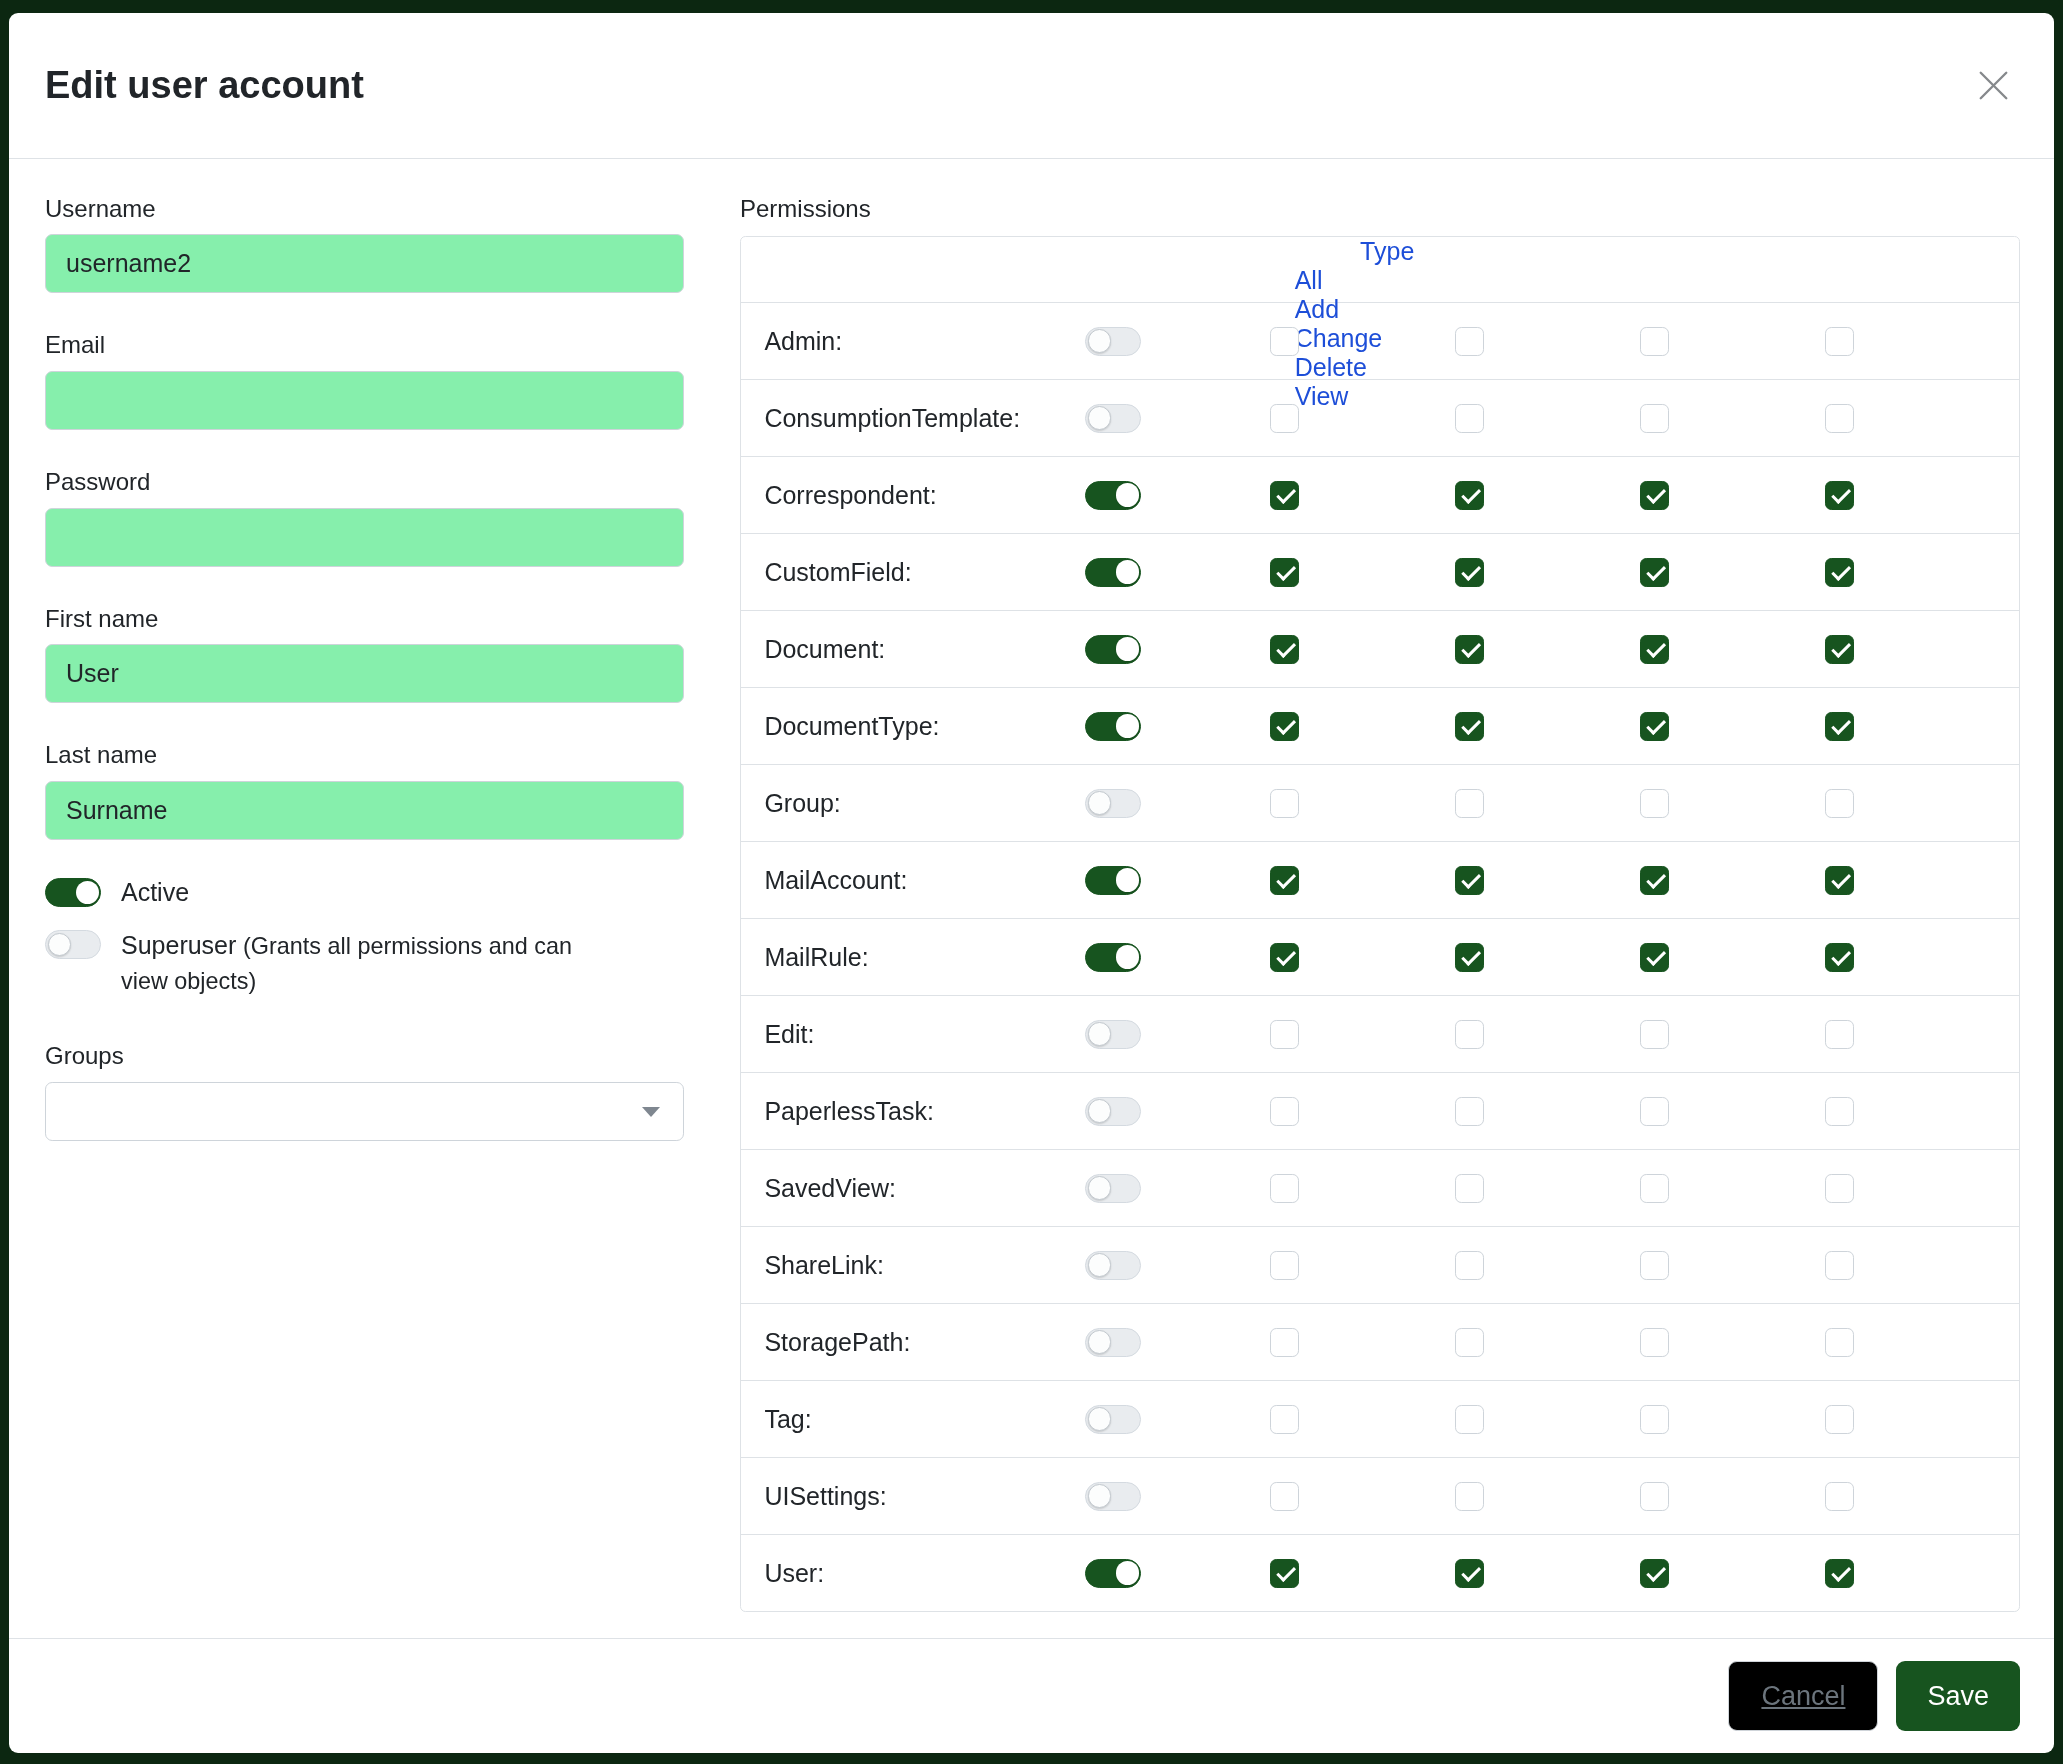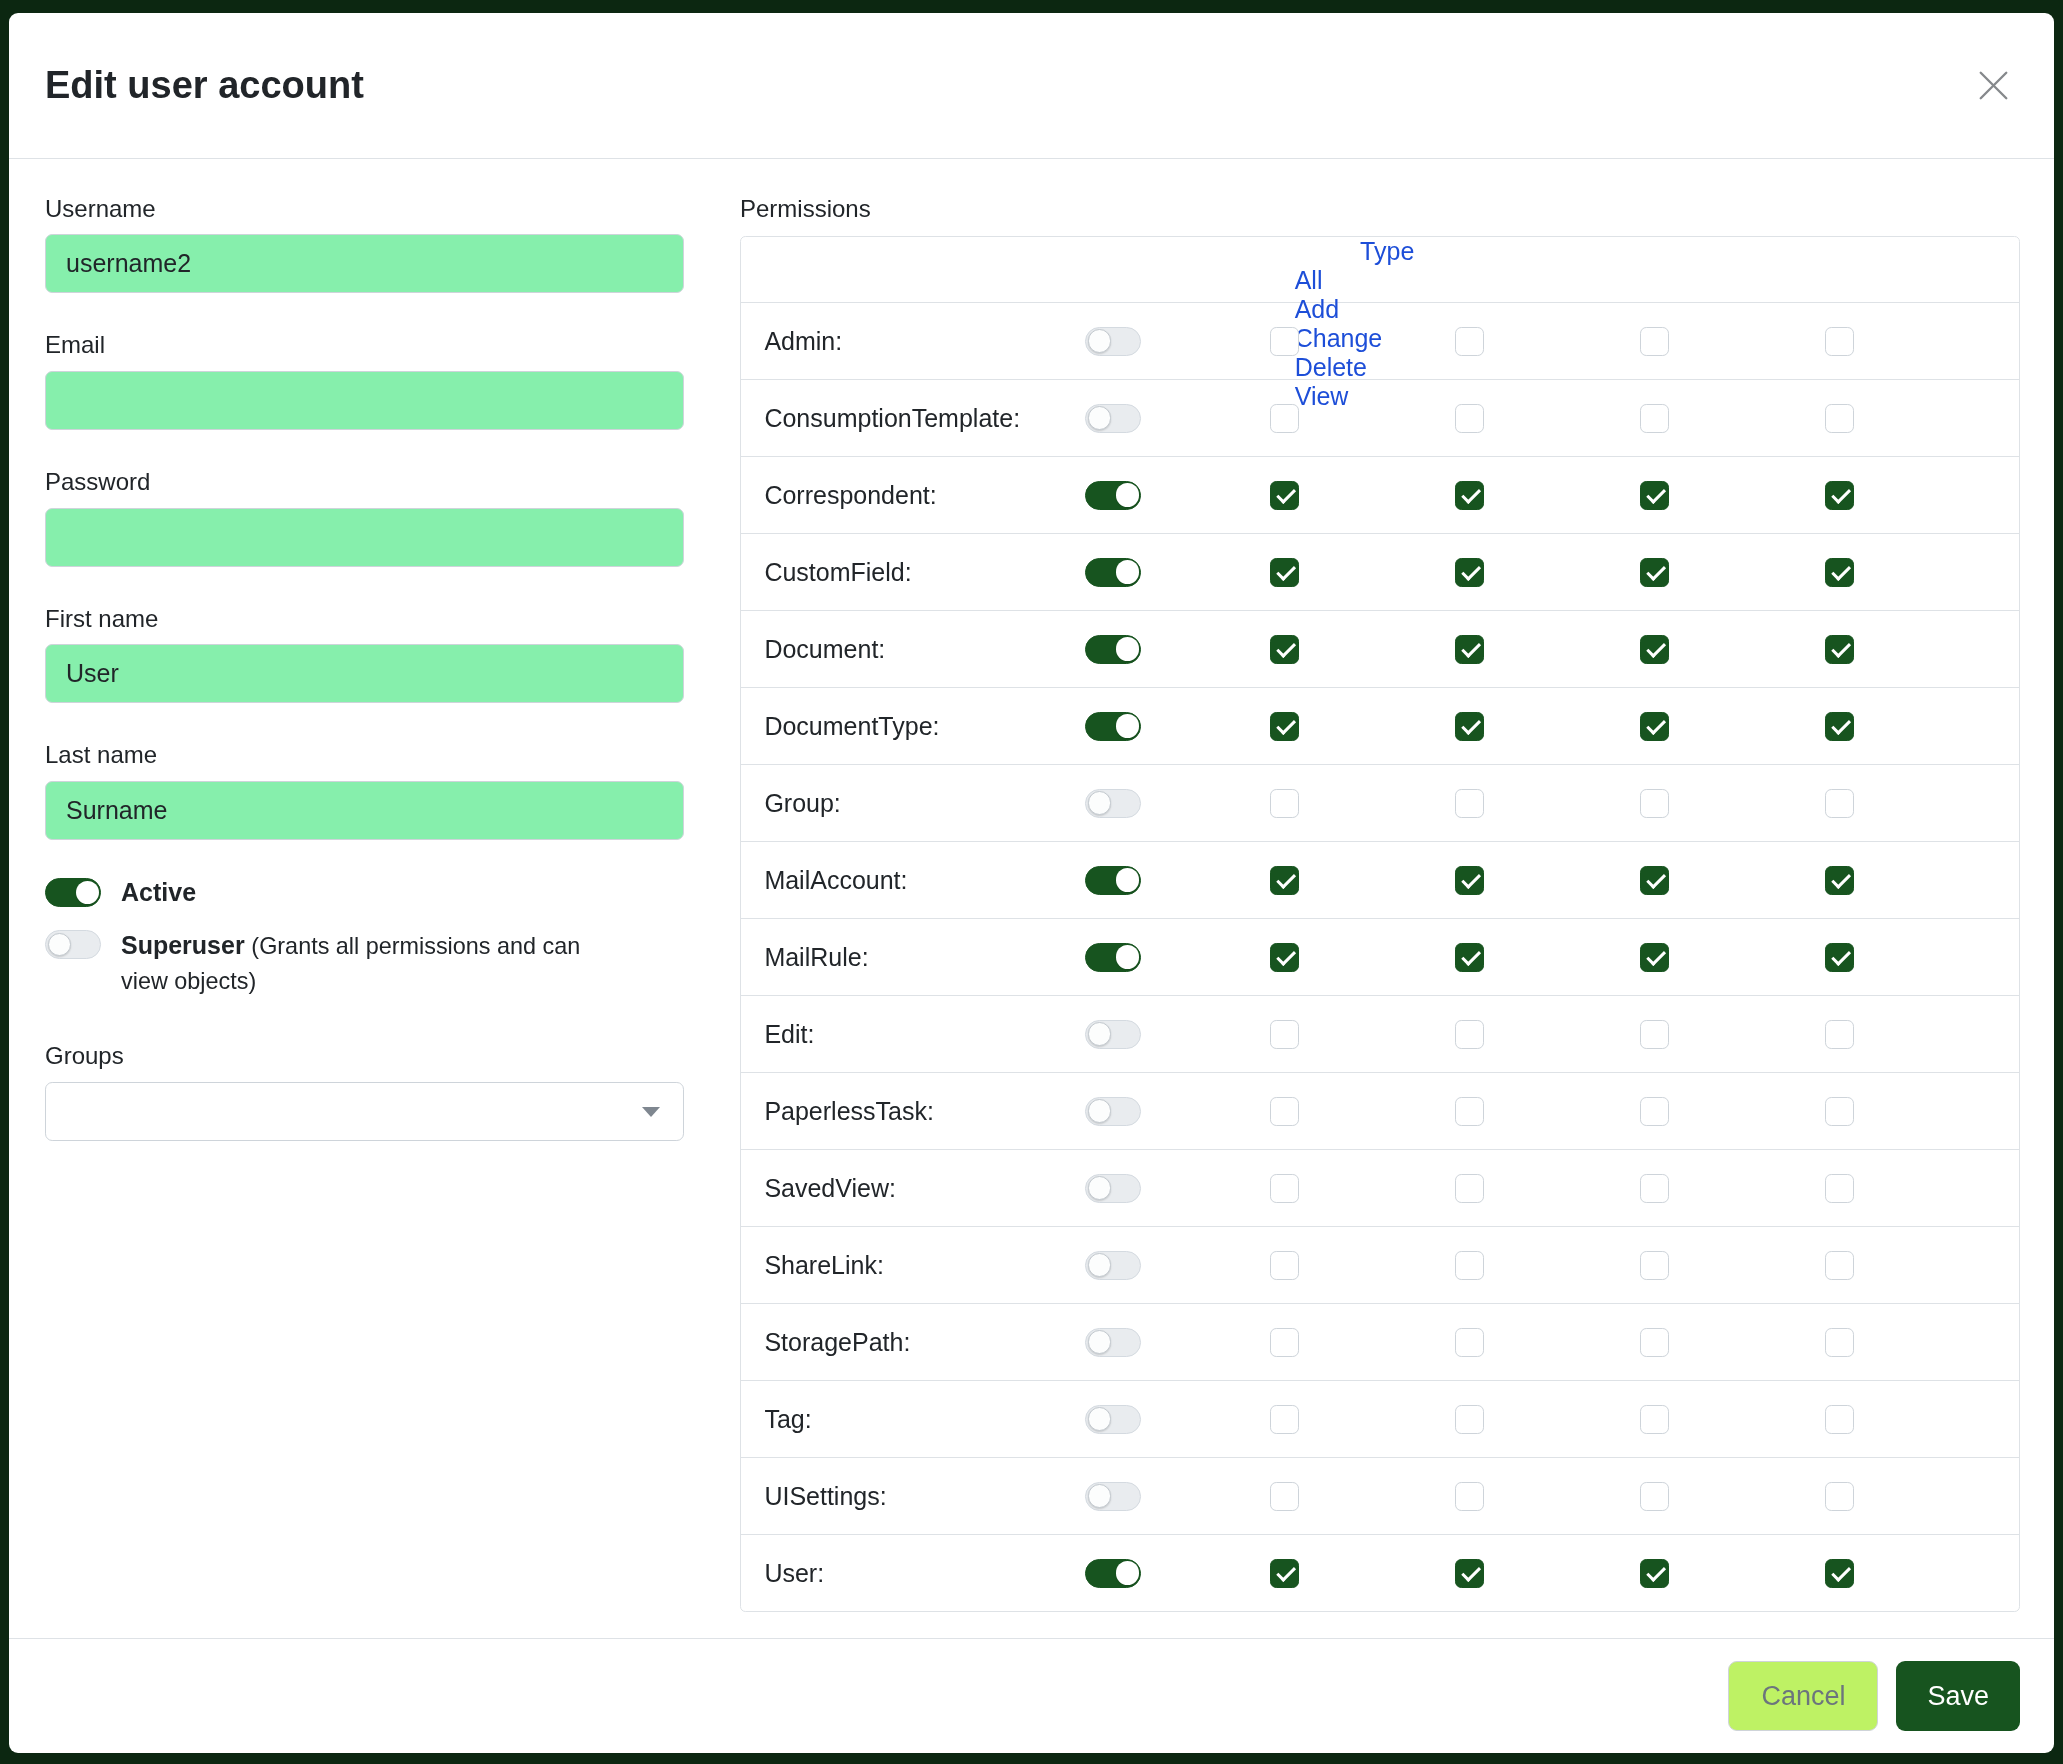--- a/index.html
+++ b/index.html
@@ -73,21 +73,21 @@
     border: 0.9px solid #c3c9cf;
     box-shadow: 0 0.9px 1.8px rgba(0,0,0,.15);
   }
   .switch.on { background: var(--accent); border-color: var(--accent); }
   .switch.on .knob { left: 30px; background: #fff; border-color: transparent; }
 
   .toggle-row { display: flex; align-items: center; margin-bottom: 20px; }
   .toggle-row.wrap { align-items: flex-start; }
   .toggle-row.wrap .switch { margin-top: 2.7px; }
   .toggle-row .switch { margin-right: 20px; }
-  .toggle-label { font-size: 25px; font-weight: 700; color: #212529; }
+  .toggle-label { font-size: 25px; font-weight: 400; color: #212529; }
   .toggle-text { font-size: 24px; line-height: 1.45; max-width: 504px; }
   .hint { font-size: 23.4px; color: #212529; font-weight: 400; }
 
   .groups-group { margin-top: 43px; }
   .select-box {
     position: relative;
     width: 100%; height: 59px;
     border: 0.9px solid #ced4da; border-radius: 7.2px;
     background: #fff; cursor: pointer;
   }
@@ -131,21 +131,21 @@
     flex: none; height: 115px;
     border-top: 0.9px solid #dee2e6;
     display: flex; align-items: center; justify-content: flex-end;
     gap: 18px; padding: 0 34px;
   }
   .btn {
     height: 70px; border-radius: 9px; font-size: 27px;
     font-family: "Liberation Sans", sans-serif;
     cursor: pointer; display: inline-flex; align-items: center; justify-content: center;
   }
-  .btn-cancel { background: #bef264; color: #6c757d; border: 0.9px solid #cfd4d9; padding: 0 32px; }
+  .btn-cancel { background: #000000; color: #6c757d; border: 0.9px solid #cfd4d9; padding: 0 32px; text-decoration: underline; }
   .btn-save { background: var(--accent); color: #fff; border: none; padding: 16px 31px; }
 </style>
 </head>
 <body style="background: rgb(12, 39, 17);">
 
 <div class="modal">
 
   <div class="modal-header">
     <div class="modal-title">Edit user account</div>
     <button class="close-btn">

